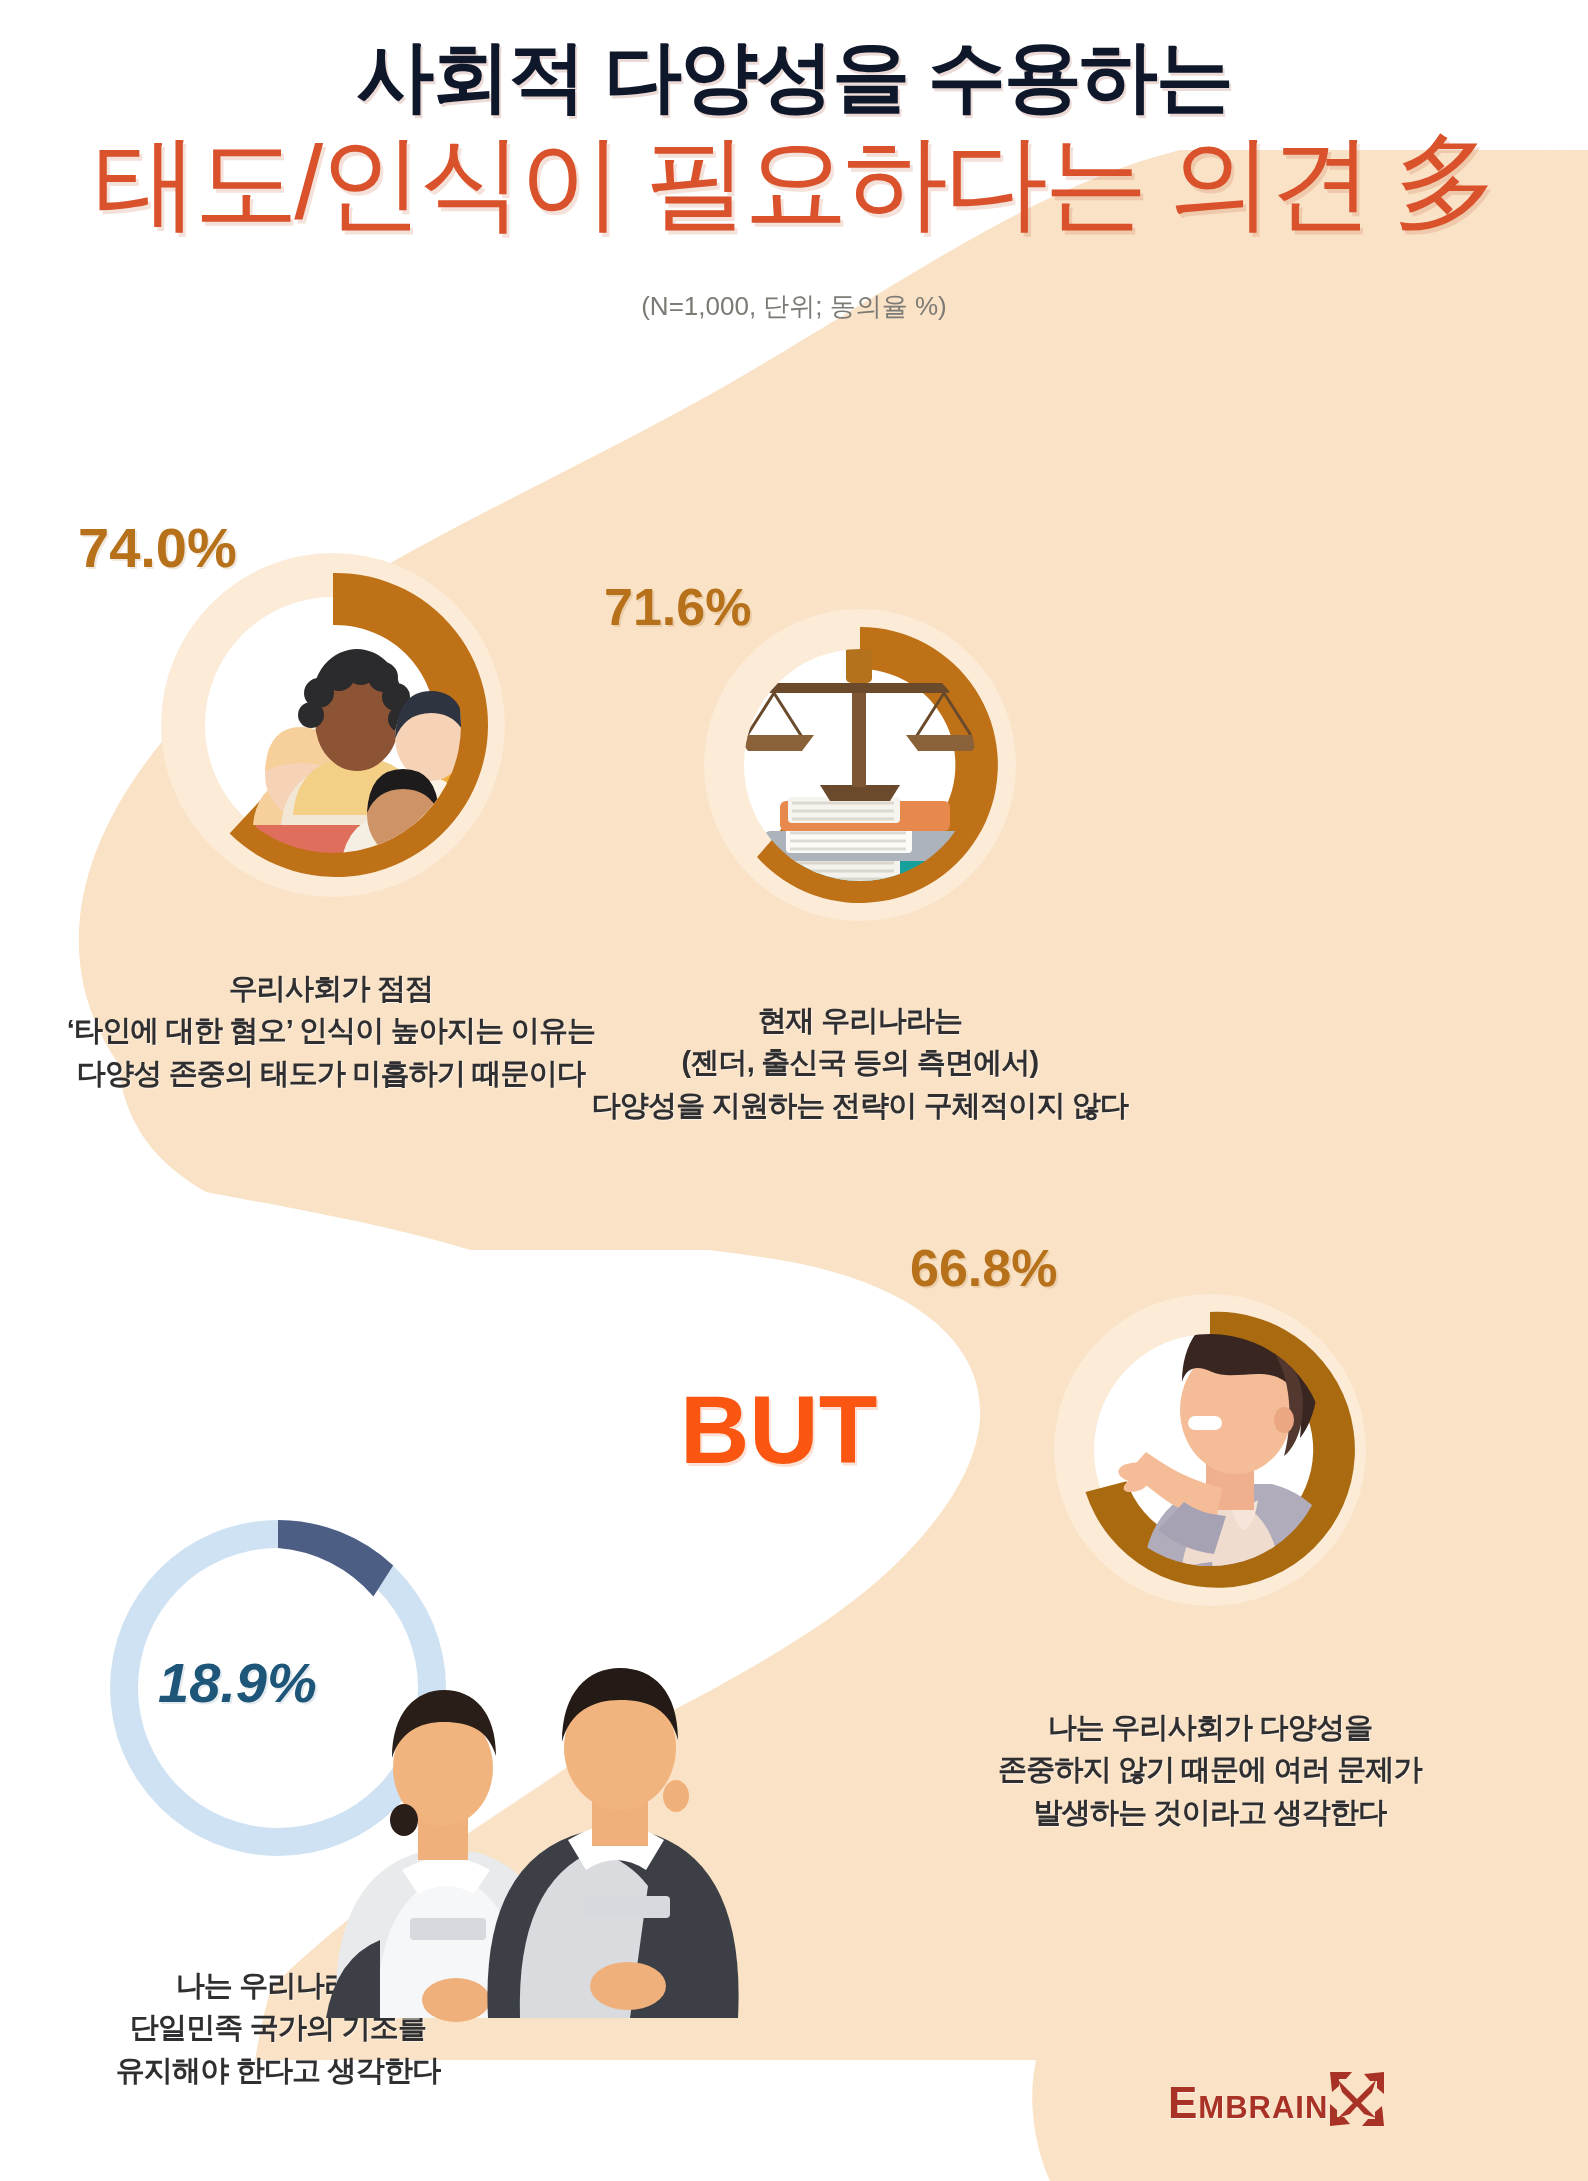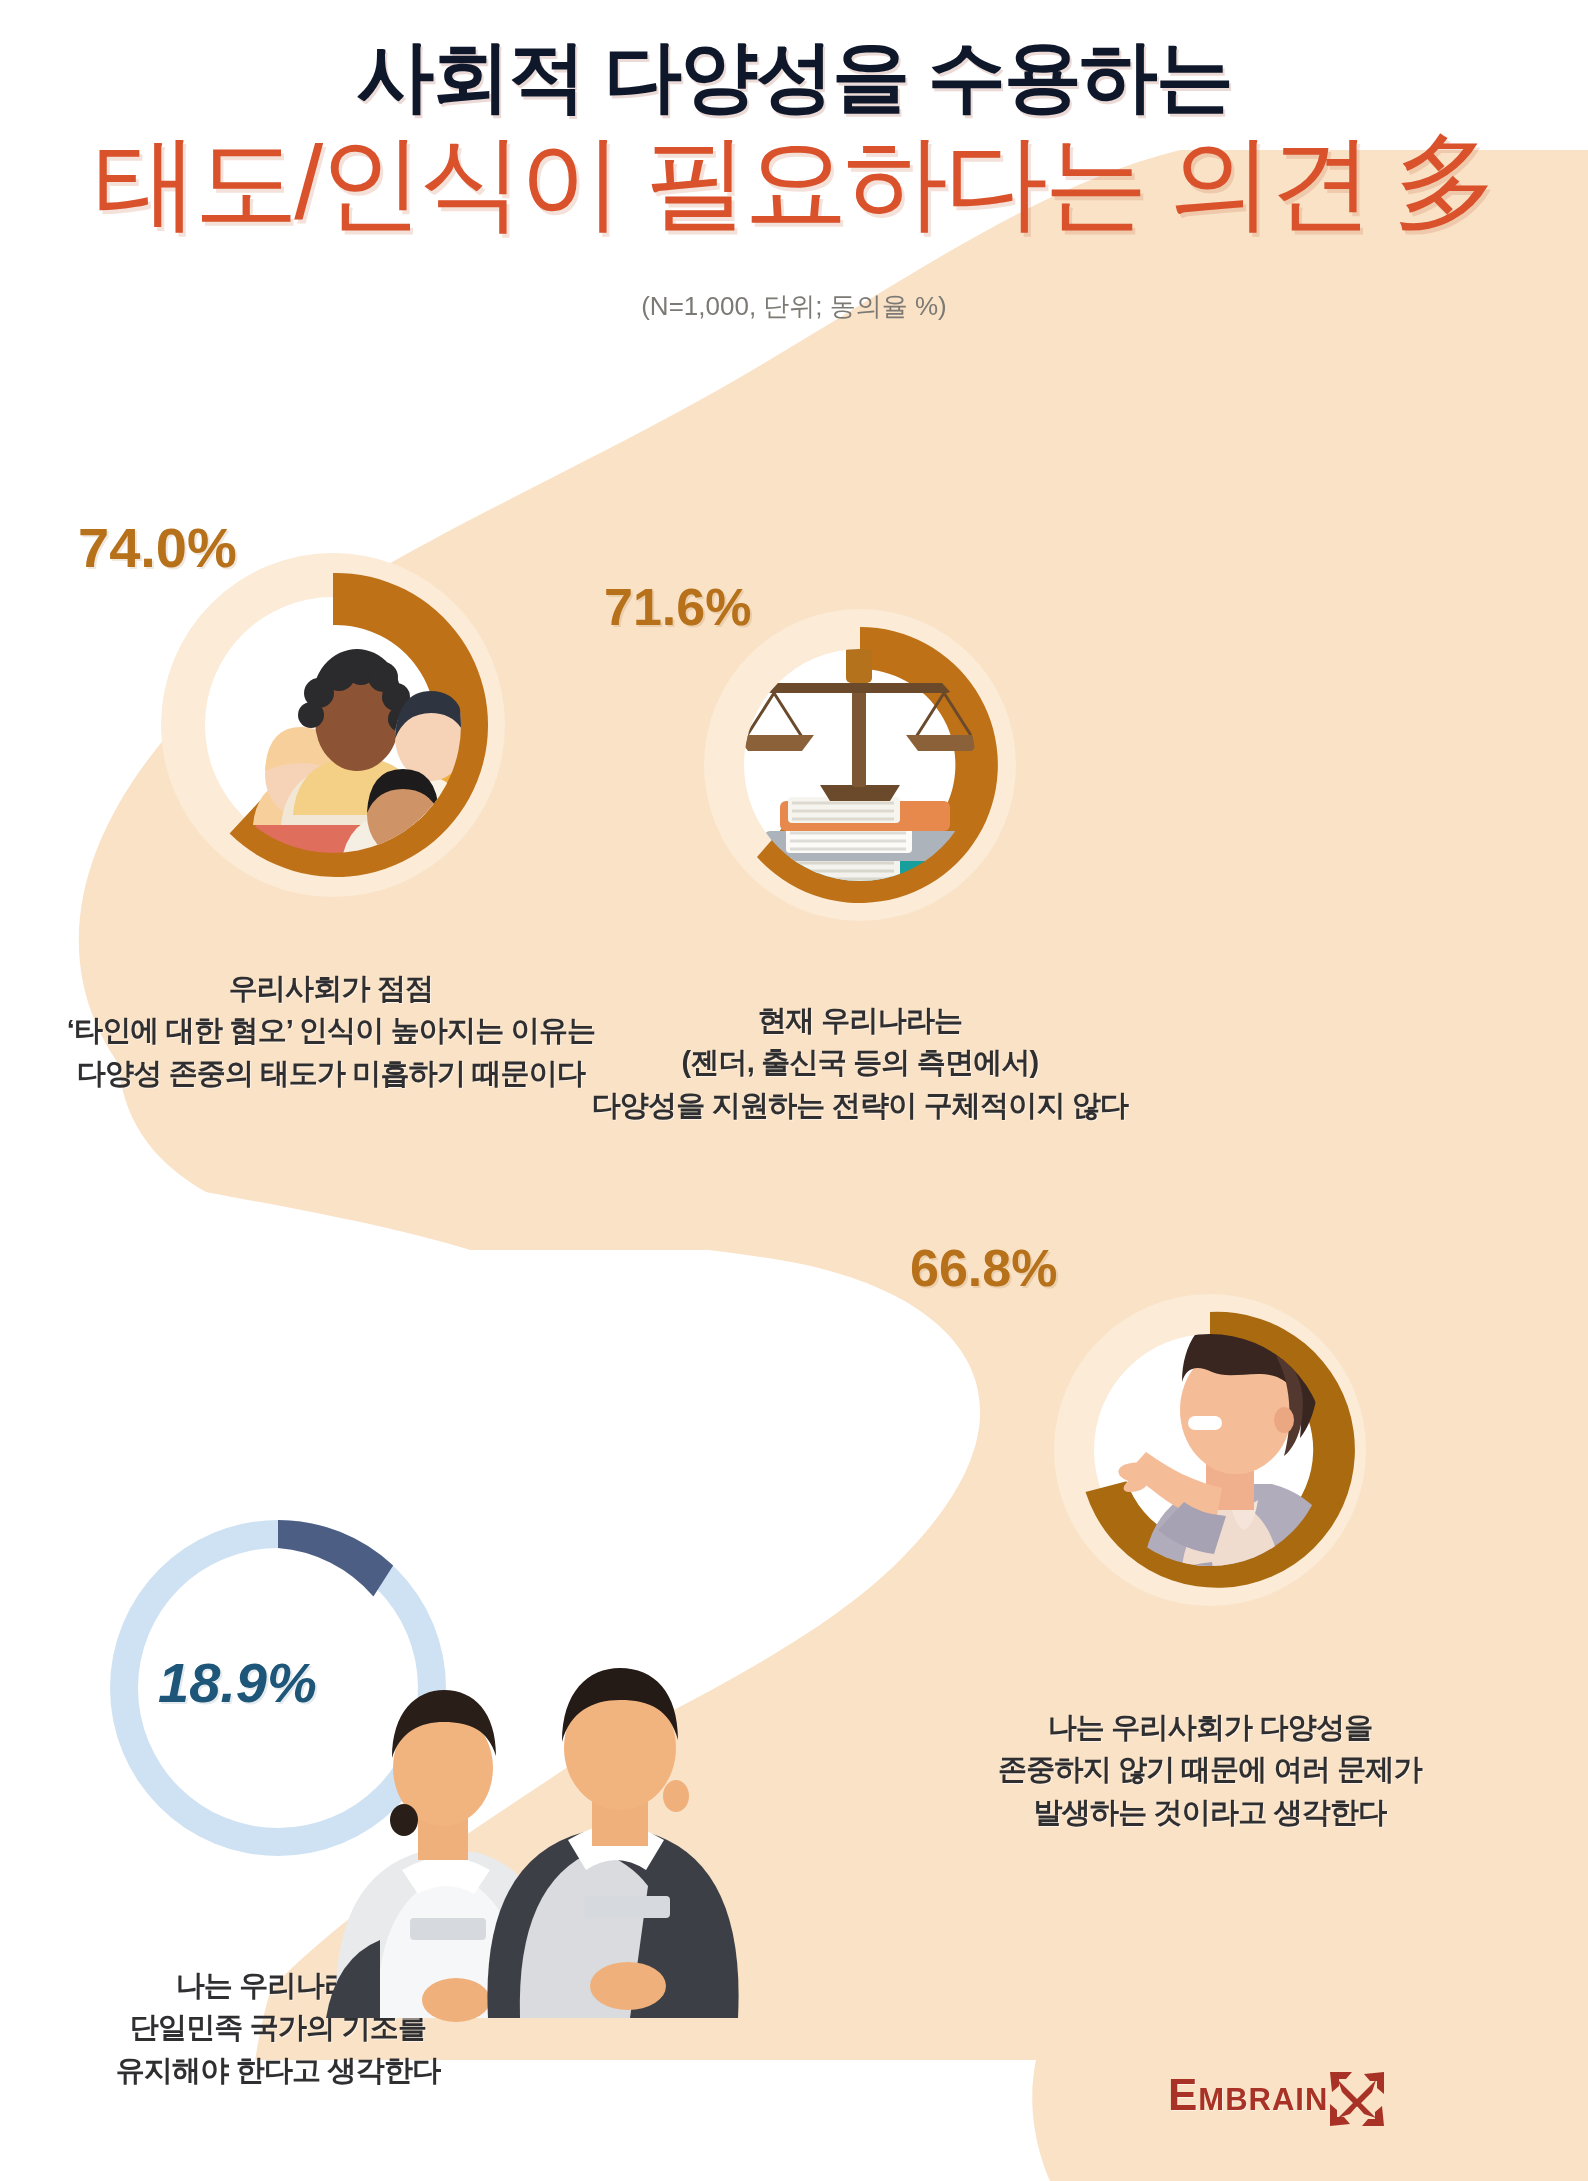--- a/index.html
+++ b/index.html
@@ -61,21 +61,21 @@
 
   
   .but {
     position: absolute;
     font-size: 96px; font-weight: 900; color: #FA5511;
     letter-spacing: 0px;
     text-shadow: 2px 3px 0 rgba(230,85,20,.18);
   }
 
   
-  .logo { position: absolute; display: flex; align-items: flex-start; }
+  .logo { position: absolute; display: flex; align-items: flex-end; }
   .logo-text {
     font-size: 44px; font-weight: 700; color: #A83226;
     letter-spacing: 1px; font-variant: small-caps;
     text-shadow: 1px 1px 0 rgba(255,255,255,.5);
   }
   .logo-mark { display: block; }
 
   
   .ill { position: absolute; overflow: visible; }
 </style>
@@ -203,20 +203,21 @@
       </svg>
       <div class="pct orange" style="left:-76px; top:-8px; font-size:52px;">71.6%</div>
     </div>
     <div class="caption" style="width:620px; margin-left:-130px; margin-top:54px;">
       <div>현재 우리나라는</div>
       <div>(젠더, 출신국 등의 측면에서)</div>
       <div>다양성을 지원하는 전략이 구체적이지 않다</div>
     </div>
   </div>
 
+  <div class="but" style="left:680px; top:1375px;">BUT</div>
 
   <div class="block" style="left:1030px; top:1270px;">
     <div class="donut-wrap" style="width:360px;height:360px;">
       <svg class="donut-svg" width="360" height="360" viewBox="0 0 360 360">
         <defs>
           <clipPath id="clipHole3">
               <circle cx="180" cy="180" r="116"></circle>
             </clipPath>
         </defs>
         <circle cx="180" cy="180" r="156" fill="#FBEBD7"></circle>

